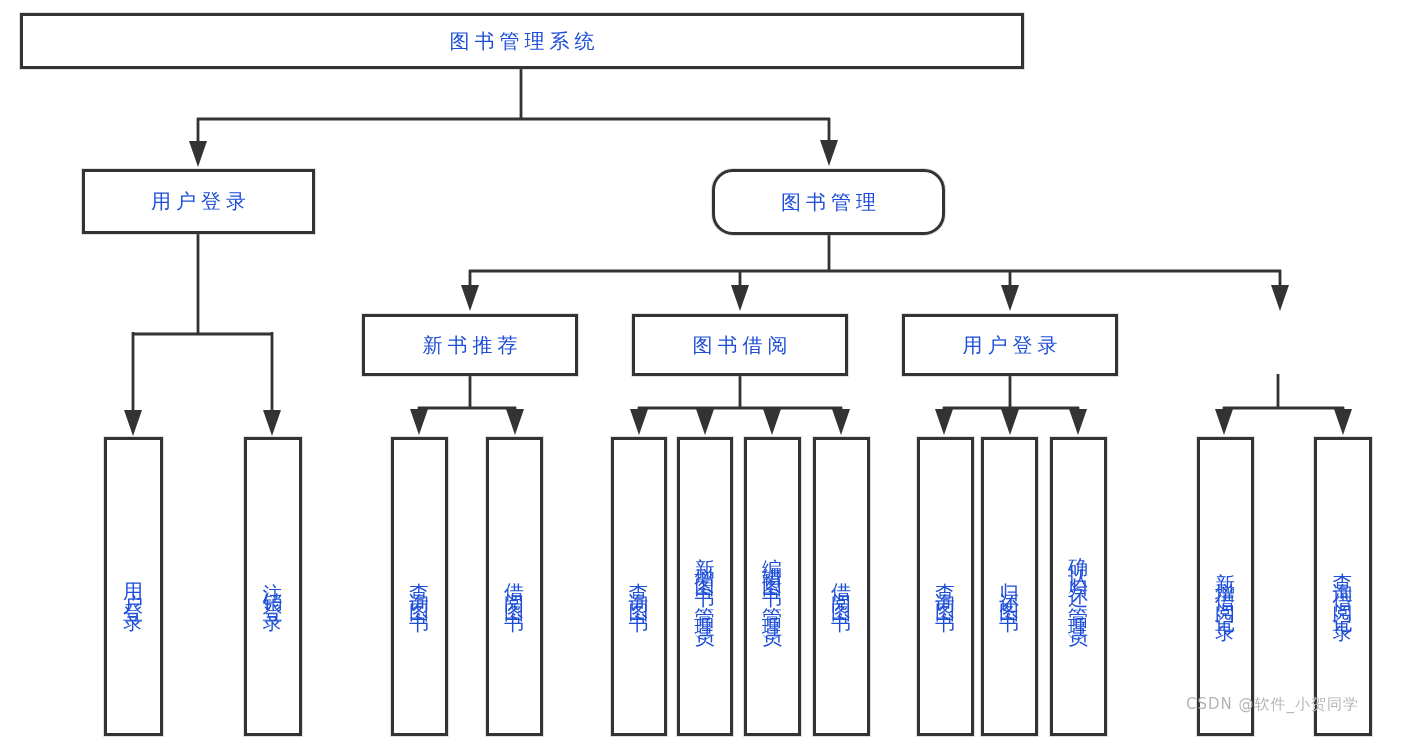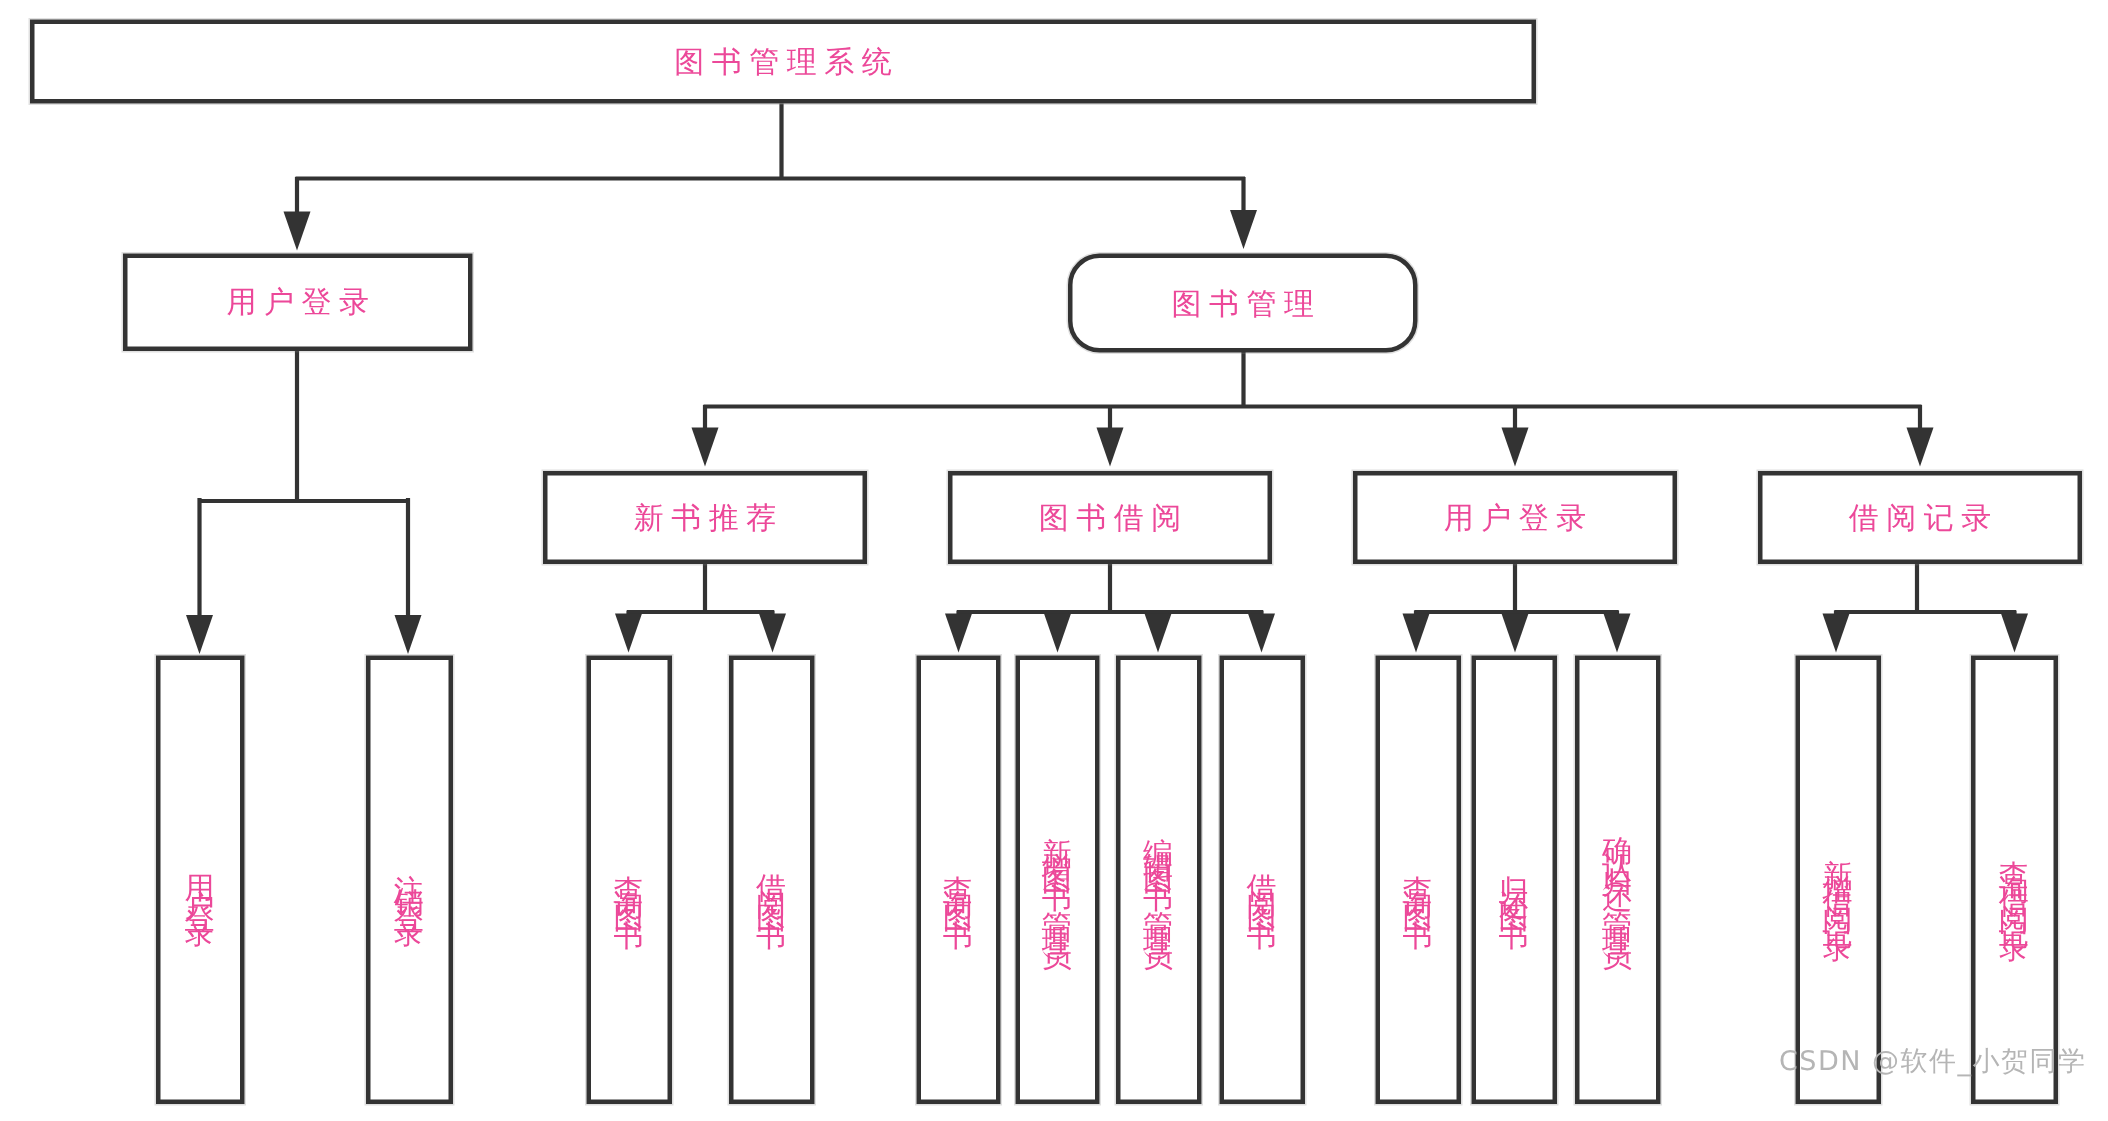--- a/index.html
+++ b/index.html
@@ -10,21 +10,21 @@
     background: #ffffff;
     overflow: hidden;
     font-family: "DejaVu Sans", "Liberation Sans", sans-serif;
   }
   svg.lines { position: absolute; left: 0; top: 0; }
   .box {
     position: absolute;
     box-sizing: border-box;
     background: #ffffff;
     border: 3px solid #333333;
-    color: #ec4899;
+    color: #1d4ed8;
     display: flex;
     align-items: center;
     justify-content: center;
     box-shadow: 0 0 0 1px rgba(130,130,130,0.25);
   }
   .hbox {
     font-size: 20px;
     letter-spacing: 5px;
     padding-left: 5px;
     white-space: nowrap;
@@ -34,21 +34,21 @@
     text-orientation: mixed;
     font-size: 20px;
     letter-spacing: 10px;
     line-height: 1;
     white-space: nowrap;
   }
   .watermark {
     position: absolute;
     left: 1186px;
     top: 695px;
-    font-size: 18px;
+    font-size: 15px;
     letter-spacing: 1px;
     color: #b5b5b5;
     z-index: 10;
     white-space: nowrap;
   }
 </style>
 </head>
 <body>
 
 <div class="canvas">
@@ -111,21 +111,20 @@
   </svg>
 
   <div class="box hbox" style="left:20px; top:13px; width:1004px; height:56px;">图书管理系统</div>
 
   <div class="box hbox" style="left:82px; top:169px; width:233px; height:65px;">用户登录</div>
   <div class="box hbox" style="left:712px; top:169px; width:233px; height:66px;border-radius:21px;">图书管理</div>
 
   <div class="box hbox" style="left:632px; top:314px; width:216px; height:62px;">图书借阅</div>
   <div class="box hbox" style="left:362px; top:314px; width:216px; height:62px;">新书推荐</div>
   <div class="box hbox" style="left:902px; top:314px; width:216px; height:62px;">用户登录</div>
-  <div class="box hbox" style="left:1172px; top:314px; width:216px; height:62px;">借阅记录</div>
 
   <div class="box vbox" style="left:104px; top:437px; width:59px; height:299px;">用户登录</div>
   <div class="box vbox" style="left:244px; top:437px; width:58px; height:299px;">注销登录</div>
 
   <div class="box vbox" style="left:391px; top:437px; width:57px; height:299px;">查询图书</div>
   <div class="box vbox" style="left:486px; top:437px; width:57px; height:299px;">借阅图书</div>
 
   <div class="box vbox" style="left:611px; top:437px; width:56px; height:299px;">查询图书</div>
   <div class="box vbox" style="left:677px; top:437px; width:56px; height:299px;">新增图书（管理员）</div>
   <div class="box vbox" style="left:744px; top:437px; width:57px; height:299px;">编辑图书（管理员）</div>

